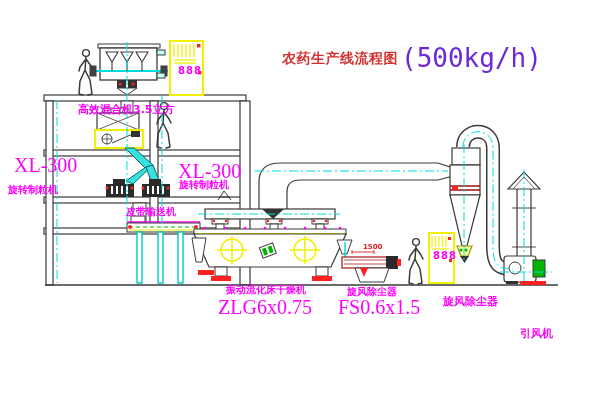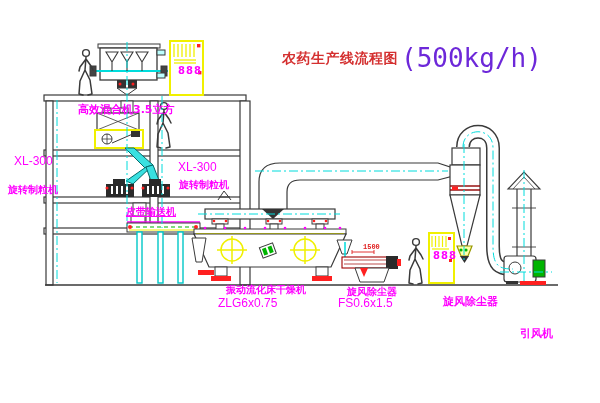--- a/index.html
+++ b/index.html
@@ -3,25 +3,25 @@
 <meta charset="utf-8">
 <style>
   html,body{margin:0;padding:0;background:#ffffff;}
   #stage{position:relative;width:600px;height:403px;background:#ffffff;overflow:hidden;
          font-family:"DejaVu Sans","Liberation Sans",sans-serif;}
   #stage svg{position:absolute;left:0;top:0;}
   .lbl{position:absolute;white-space:nowrap;line-height:1;}
   .mag{color:#ff00ff;}
   .cn-s{font-size:10px;font-weight:bold;letter-spacing:0px;}
   .cn-m{font-size:11px;font-weight:bold;}
-  .model{font-family:Liberation Sans, sans-serif;font-size:12px;font-weight:normal;}
+  .model{font-family:Liberation Serif, serif;font-size:20px;font-weight:normal;}
   .title-row{display:flex;align-items:center;gap:3px;text-align:right;}
   .title-cn{font-size:14px;font-weight:bold;color:#d43030;letter-spacing:0.5px;}
   .title-cap{font-family:"DejaVu Sans Mono","Liberation Mono",monospace;font-size:26px;color:#6d28d9;font-weight:normal;}
-  .dim{font-size:7px;color:#e02020;font-weight:bold;font-family:Liberation Mono, monospace;}
+  .dim{font-size:7px;color:#e02020;font-weight:bold;}
   .led{font-size:10px;color:#ff00ff;font-weight:bold;letter-spacing:1px;}
 </style>
 </head>
 <body>
 
 <div id="stage">
 
 <svg width="600" height="403" viewBox="0 0 600 403">
   <defs>
     <g id="person-shape">
@@ -274,21 +274,21 @@
 </div>
 
 <div class="lbl mag cn-m" style="left:42px;top:104px;margin-left:36px;">高效混合机3.5立方</div>
 
 <div class="lbl mag model" style="left:14px;top:155px;">XL-300</div>
 <div class="lbl mag cn-s" style="left:8px;top:185px;">旋转制粒机</div>
 
 <div class="lbl mag model" style="left:178px;top:161px;">XL-300</div>
 <div class="lbl mag cn-s" style="left:179px;top:180px;">旋转制粒机</div>
 
-<div class="lbl mag cn-s" style="left:126px;top:207px;text-decoration:underline;">皮带输送机</div>
+<div class="lbl mag cn-s" style="left:126px;top:207px;">皮带输送机</div>
 
 <div class="lbl mag cn-s" style="left:226px;top:285px;">振动流化床干燥机</div>
 <div class="lbl mag model" style="left:218px;top:297px;">ZLG6x0.75</div>
 
 <div class="lbl mag cn-s" style="left:347px;top:287px;">旋风除尘器</div>
 <div class="lbl mag model" style="left:338px;top:297px;">FS0.6x1.5</div>
 
 <div class="lbl mag cn-m" style="left:443px;top:296px;">旋风除尘器</div>
 <div class="lbl mag cn-m" style="left:520px;top:296px;margin-top:32px;">引风机</div>
 

